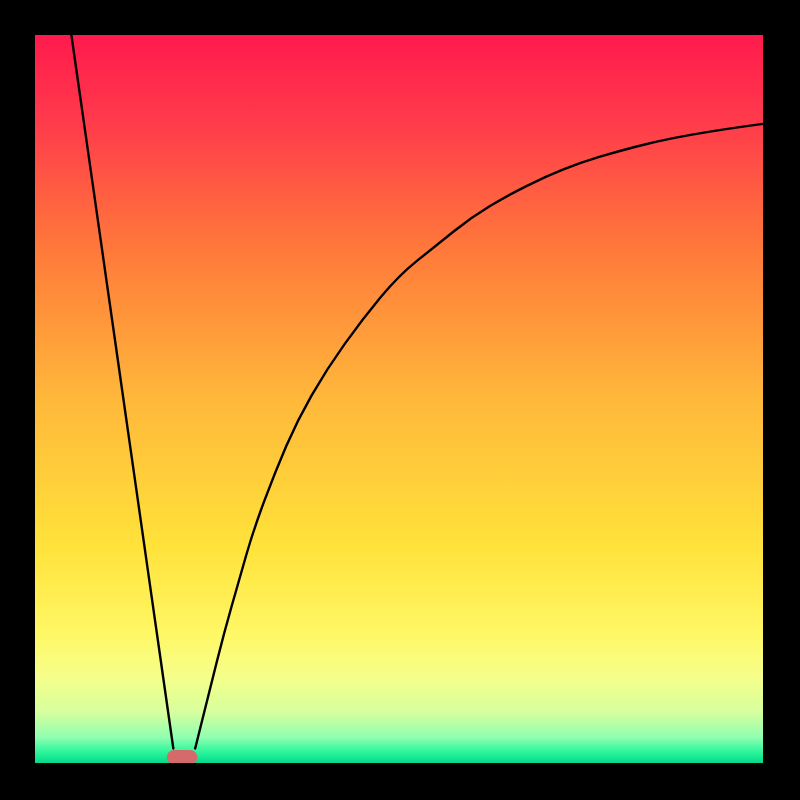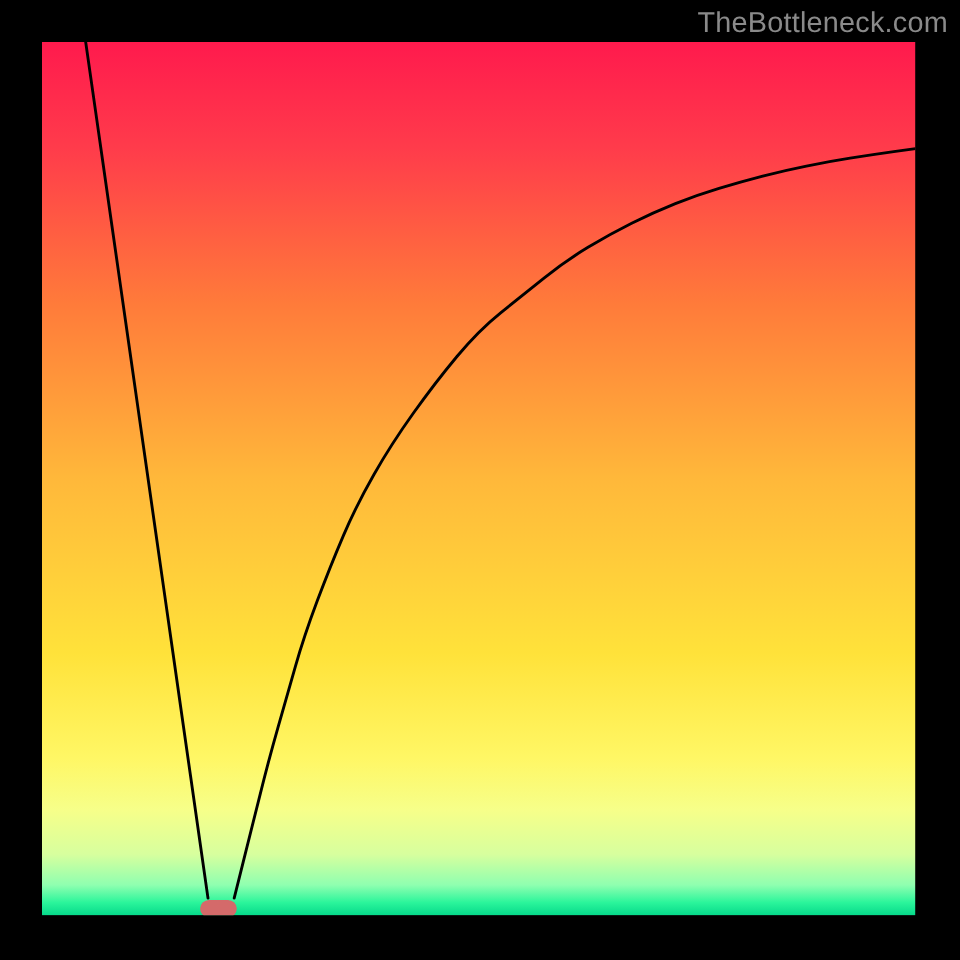--- a/index.html
+++ b/index.html
@@ -72,14 +72,13 @@
           </linearGradient>
       </defs>
       <rect x="0" y="0" width="100" height="100" fill="url(#bg-grad)"></rect>
     </svg>
     <svg class="curve" viewBox="0 0 100 100" preserveAspectRatio="none">
       <path id="left-branch-path" fill="none" stroke="#000" stroke-width="2.4" vector-effect="non-scaling-stroke" stroke-linecap="round" d="M5.00 0.00 L6.00 7.00 L7.00 14.00 L8.00 21.00 L9.00 28.00 L10.00 35.00 L11.00 42.00 L12.00 49.00 L13.00 56.00 L14.00 63.00 L15.00 70.00 L16.00 77.00 L17.00 84.00 L18.00 91.00 L19.00 98.00"></path>
       <path id="right-branch-path" fill="none" stroke="#000" stroke-width="2.4" vector-effect="non-scaling-stroke" stroke-linecap="round" d="M22.00 98.00 Q22.00 98.00 23.00 94.00 Q24.00 90.00 25.00 86.00 Q26.00 82.00 27.00 78.50 Q28.00 75.00 29.00 71.50 Q30.00 68.00 31.50 64.00 Q33.00 60.00 34.50 56.50 Q36.00 53.00 38.00 49.50 Q40.00 46.00 42.50 42.50 Q45.00 39.00 47.50 36.00 Q50.00 33.00 52.50 31.00 Q55.00 29.00 57.50 27.00 Q60.00 25.00 62.50 23.50 Q65.00 22.00 67.50 20.75 Q70.00 19.50 72.50 18.50 Q75.00 17.50 77.50 16.75 Q80.00 16.00 82.50 15.35 Q85.00 14.70 87.50 14.20 Q90.00 13.70 92.50 13.30 Q95.00 12.90 97.50 12.55 L100.00 12.20"></path>
       <rect id="bottom-marker" rx="1" ry="1" x="18.10" y="98.20" width="4.20" height="2.00" fill="#d46a6a"></rect>
     </svg>
   </div>
-  <div class="watermark">TheBottleneck.com</div>
 </div>
 
 </body></html>

